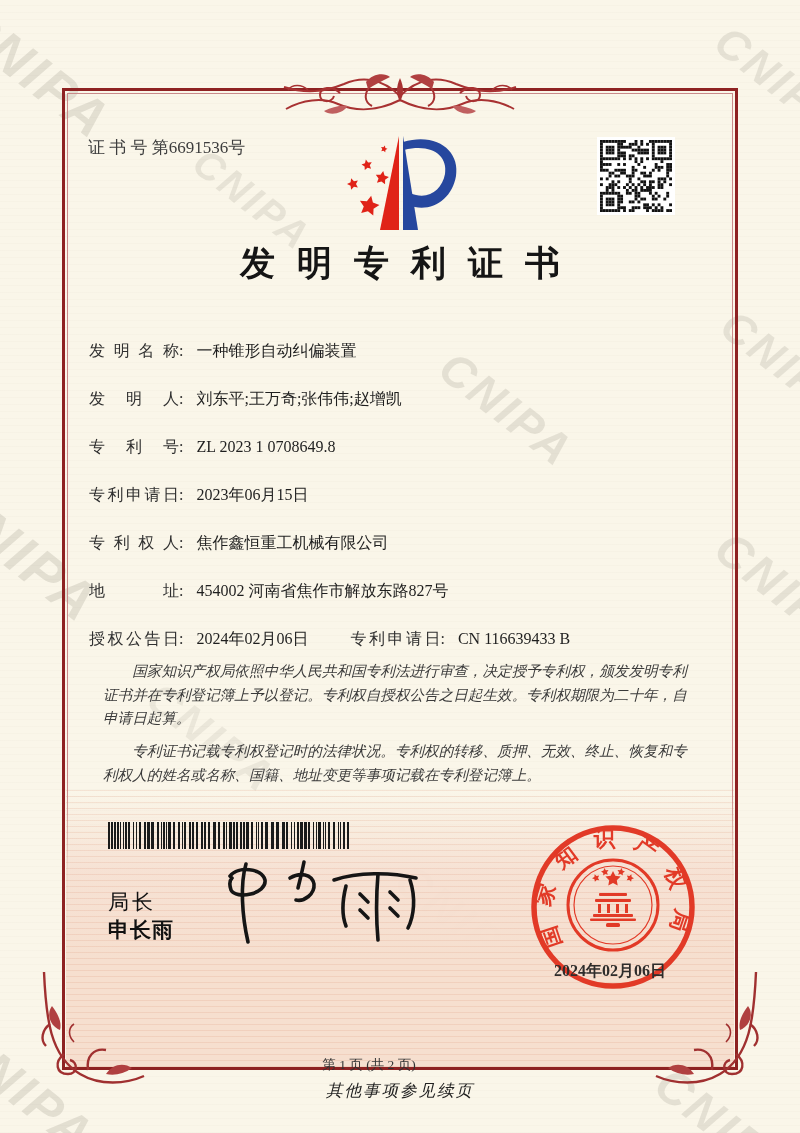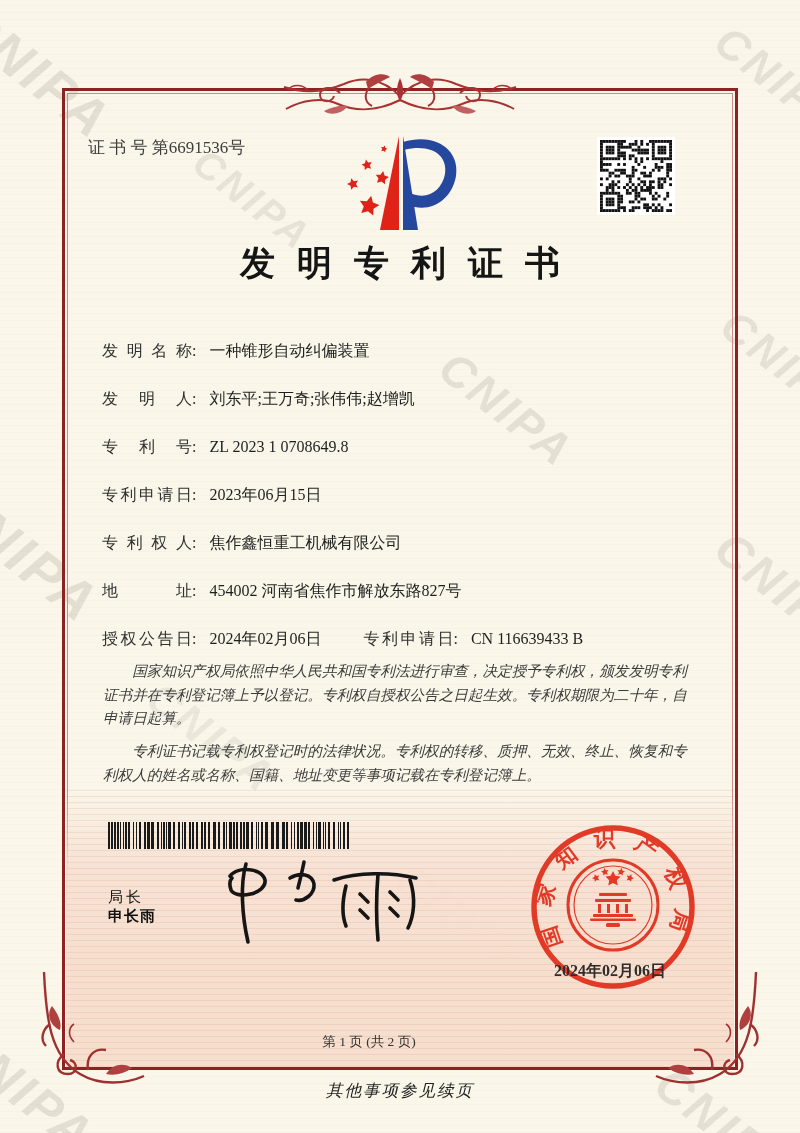--- a/index.html
+++ b/index.html
@@ -32,39 +32,39 @@
       linear-gradient(to bottom, rgba(246,224,210,0) 0px, rgba(246,224,210,.92) 80px, #f6dfcf 170px);
   }
   #cert-no{position:absolute;left:88px;top:136px;z-index:3;font-size:17px;color:#3d3d3d;}
   #logo{position:absolute;left:338px;top:132px;z-index:3;}
   #qr{position:absolute;left:597px;top:137px;width:78px;height:78px;background:#fff;z-index:3;padding:0;}
   #qr svg{position:absolute;left:3px;top:3px;}
   #title{
     position:absolute;left:0;top:240px;width:800px;z-index:3;text-align:center;
     font-size:35px;font-weight:600;color:#151515;letter-spacing:22px;text-indent:22px;
   }
-  #fields{position:absolute;left:102px;top:338px;width:600px;z-index:3;font-size:16px;color:#262626;}
+  #fields{position:absolute;left:89px;top:338px;width:600px;z-index:3;font-size:16px;color:#262626;}
   .frow{line-height:26px;margin-bottom:22px;white-space:nowrap;}
   .flabel{display:inline-block;width:90px;text-align:justify;text-align-last:justify;vertical-align:top;color:#303030;}
   .fcolon{display:inline-block;color:#303030;}
   .fvalue{display:inline-block;margin-left:13px;color:#1f1f1f;}
   .fgroup2{display:inline-block;margin-left:42px;}
   #body-text{
     position:absolute;left:103px;top:660px;width:598px;z-index:3;
     font-size:14.6px;line-height:1.62;color:#3a3a3a;font-style:italic;
   }
   #body-text p{margin:0;text-indent:2em;}
   #body-text p + p{margin-top:9px;}
   #barcode{position:absolute;left:108px;top:822px;z-index:4;}
   #signature{position:absolute;left:218px;top:850px;z-index:4;}
-  #duty{position:absolute;left:108px;top:888px;z-index:4;font-size:15px;color:#111;letter-spacing:3px;
+  #duty{position:absolute;left:108px;top:888px;z-index:4;font-size:21px;color:#111;letter-spacing:3px;
         font-family:"Liberation Sans","DejaVu Sans",sans-serif;}
   #duty div+div{letter-spacing:1px;font-weight:bold;}
   #seal{position:absolute;left:522px;top:816px;z-index:5;opacity:.94;}
-  #page-info{position:absolute;left:62px;top:1033px;width:614px;text-align:center;z-index:4;font-size:13.5px;color:#333;}
+  #page-info{position:absolute;left:62px;top:1056px;width:614px;text-align:center;z-index:4;font-size:13.5px;color:#333;}
   #continuation{position:absolute;left:0;top:1080px;width:800px;text-align:center;z-index:3;
                 font-size:16.5px;font-style:italic;color:#222;letter-spacing:2px;font-family:Liberation Serif, serif;}
   .ornament{position:absolute;z-index:3;pointer-events:none;}
   #flourish-top{left:278px;top:66px;}
   #corner-left{left:34px;top:968px;}
   #corner-right{left:654px;top:968px;transform:scaleX(-1);}
 </style>
 </head>
 <body>
 

